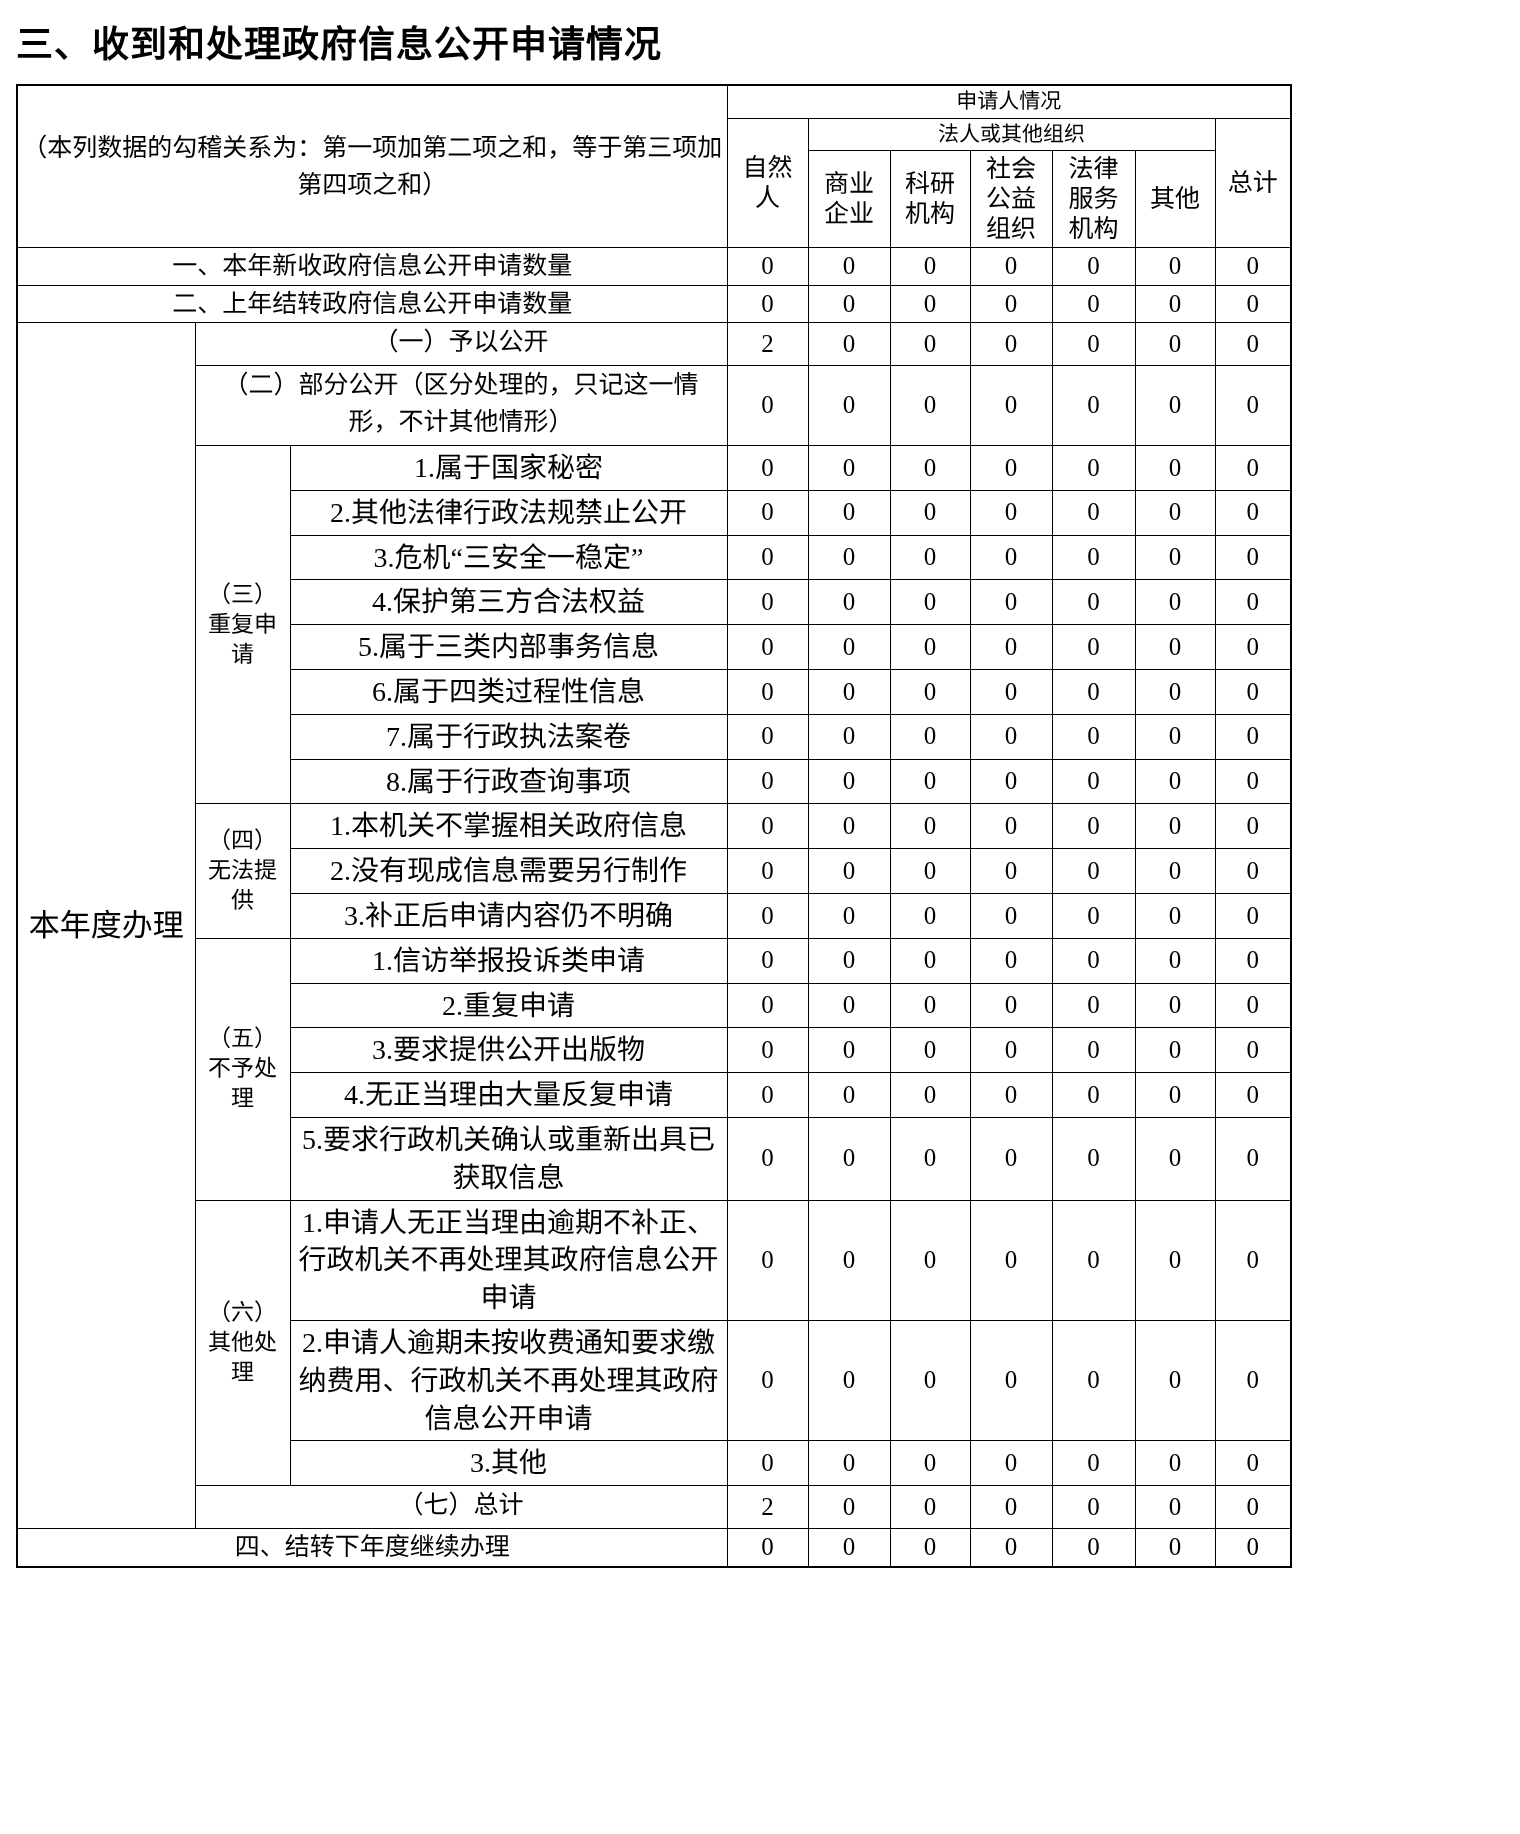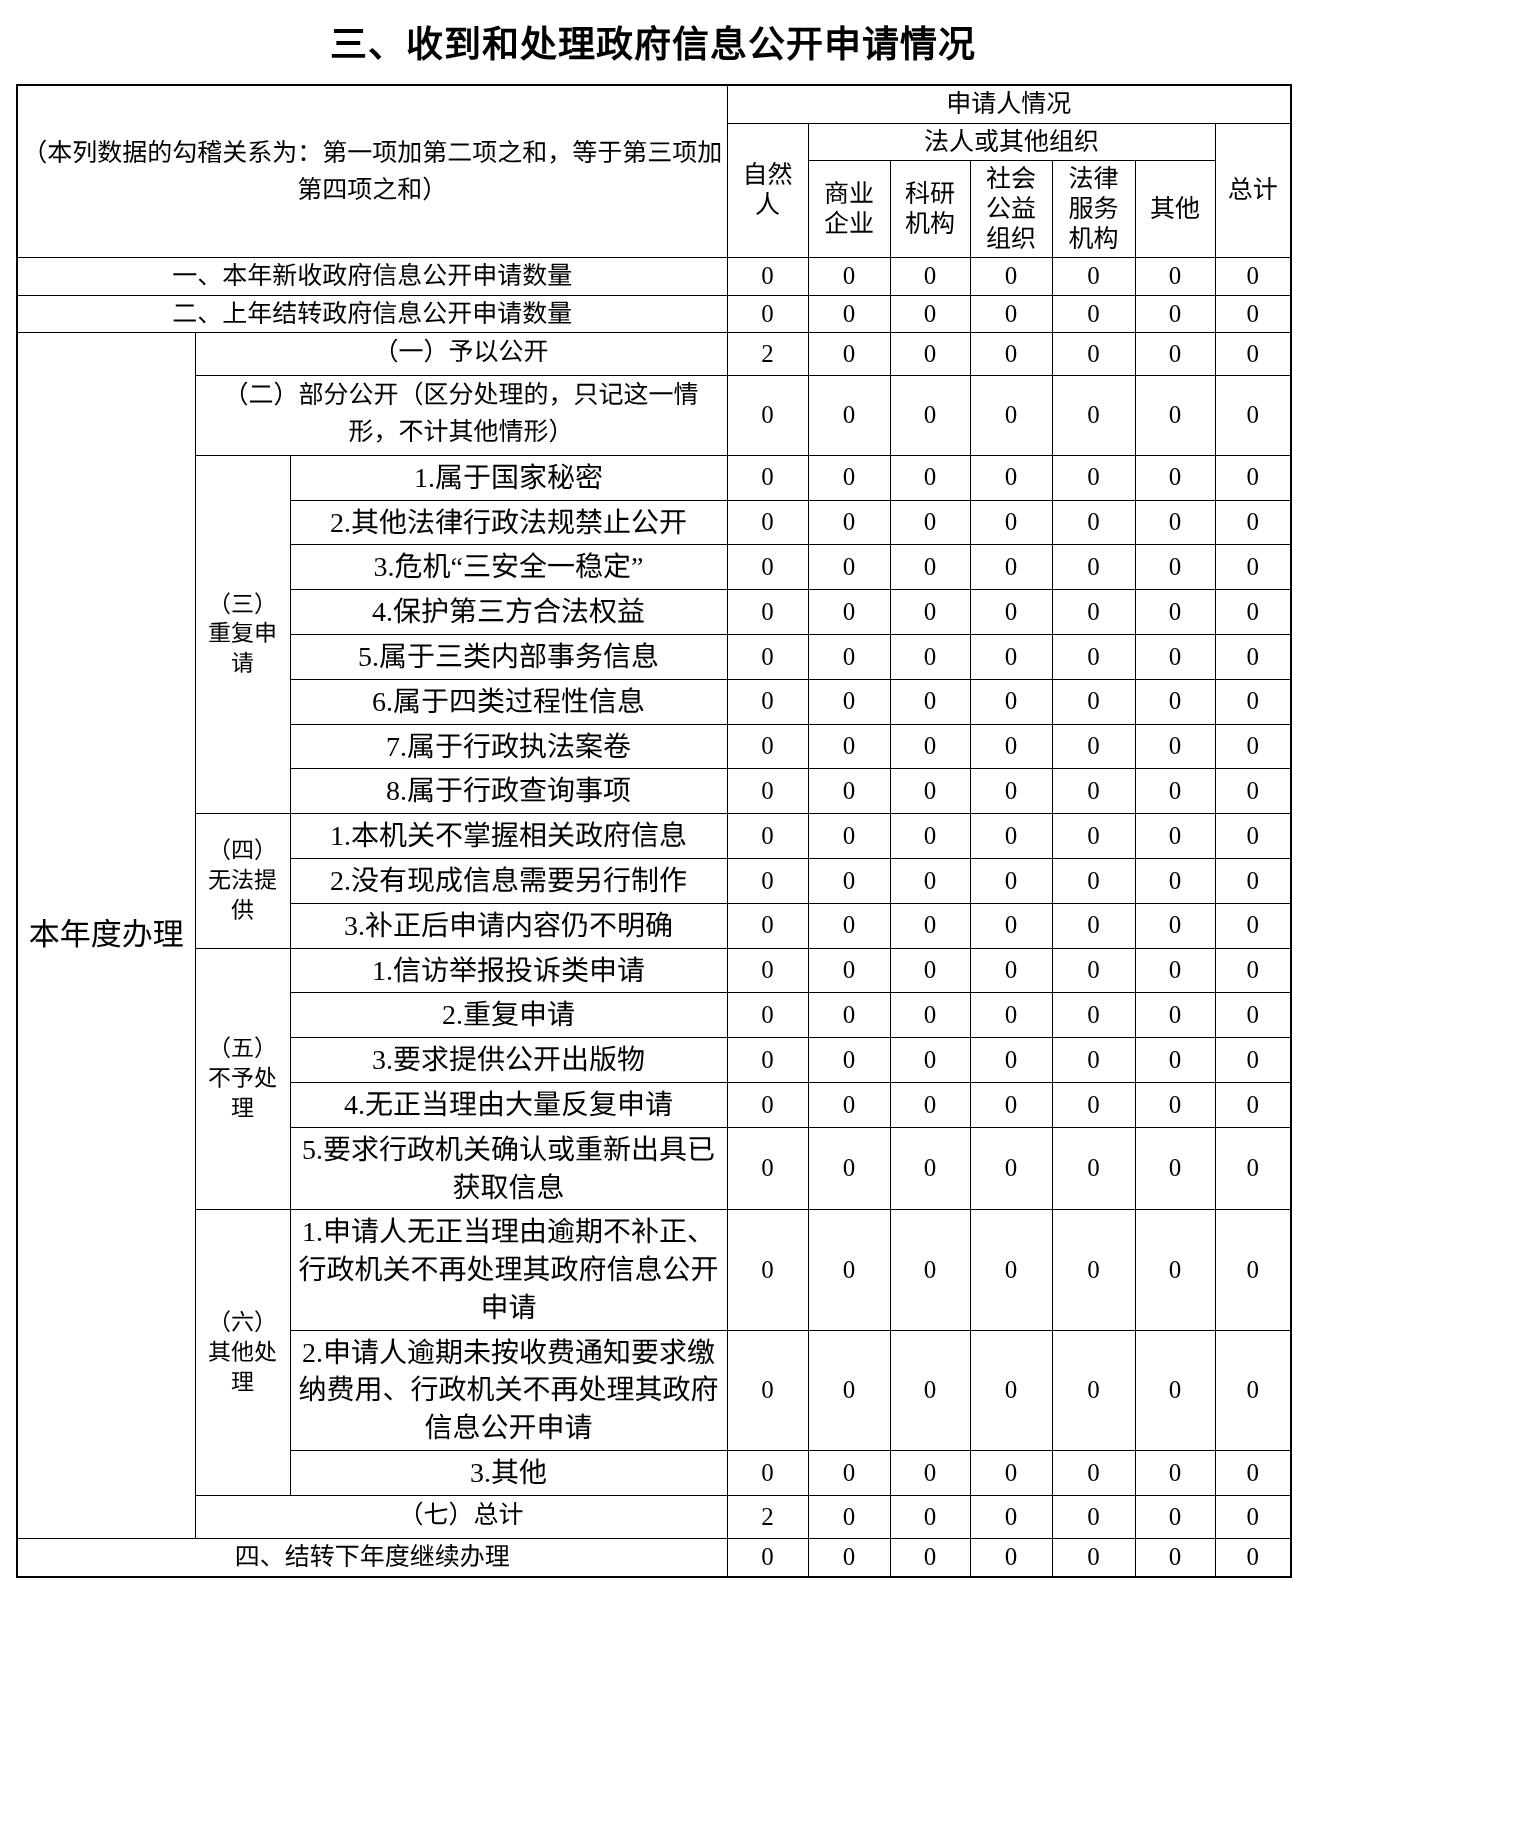--- a/index.html
+++ b/index.html
@@ -13,21 +13,20 @@
   .page{
     width:1300px;
     margin:0;
     padding:0 0 0 16px;
     box-sizing:border-box;
   }
   .title{
     font-family:Liberation Serif, serif;
     font-weight:bold;
     font-size:37px;
-    text-align:center;
     letter-spacing:1px;
     padding:14px 0 16px 0;
     width:1274px;
     box-sizing:border-box;
   }
   table.report{
     border-collapse:collapse;
     table-layout:fixed;
     width:1274px;
     font-size:23px;
@@ -74,21 +73,21 @@
     line-height:1.35;
     margin-left:22px;
   }
   .item-center{
     text-align:center;
     font-size:25px;
     line-height:1.45;
     padding:6px 10px;
     font-family:Liberation Mono, monospace;
   }
-  .hdr-top{ font-size:25px; }
+  .hdr-top{ font-size:21px; }
   .hdr-vert{
     font-size:25px;
     line-height:1.2;
     padding:2px 2px;
   }
   .num{ font-size:25px; }
 </style>
 </head>
 <body>
 

